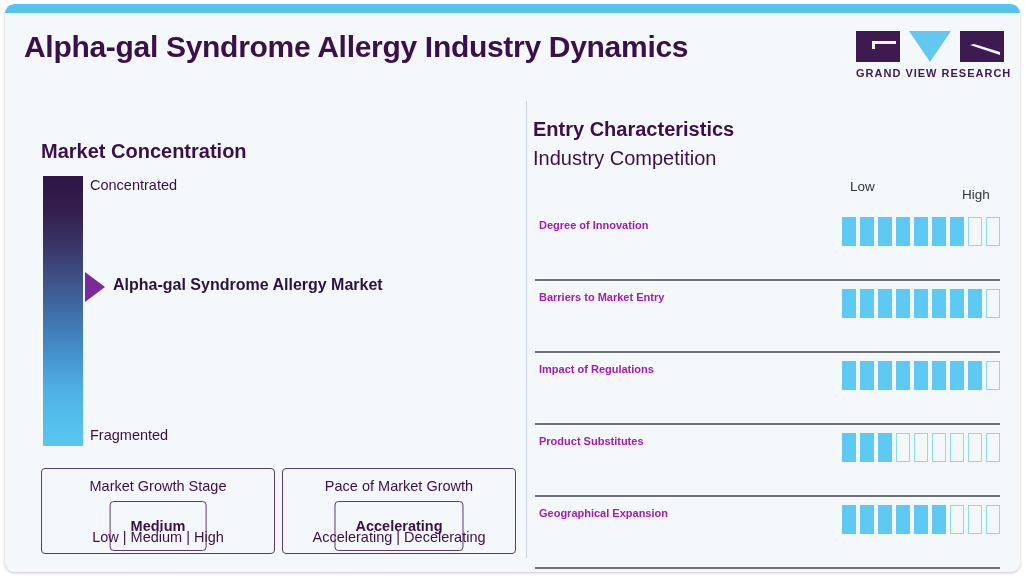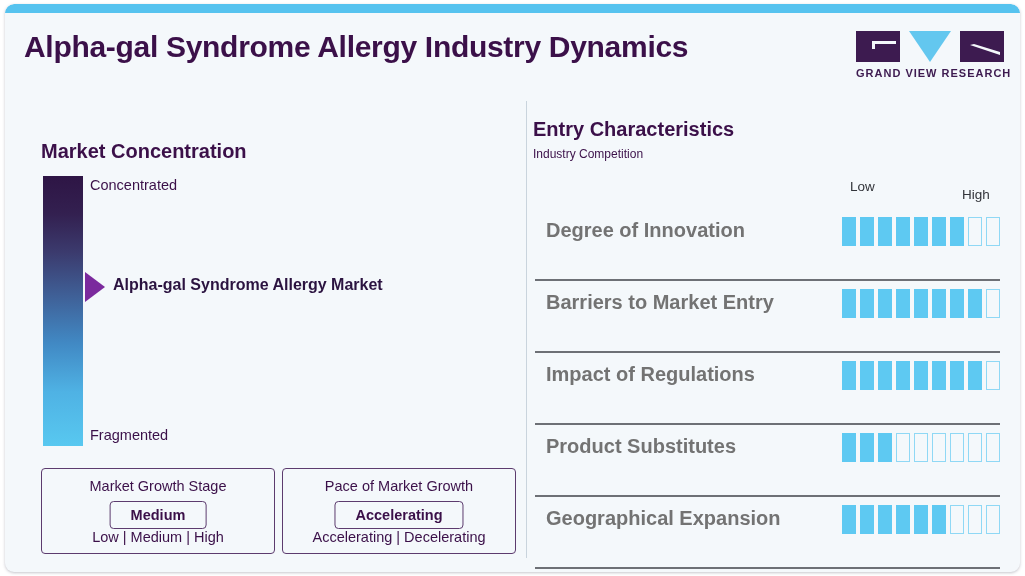--- a/index.html
+++ b/index.html
@@ -173,21 +173,21 @@
     font-size: 14.5px;
     color: #3b1049;
   }
   .growth-pill {
     position: absolute;
     top: 32px;
     left: 50%;
     transform: translateX(-50%);
     border: 1.3px solid #5c3b6e;
     border-radius: 4px;
-    padding: 5px 20px;
+    padding: 16px 20px;
     font-size: 14.5px;
     font-weight: bold;
     color: #3b1049;
     background: #f4f8fb;
     white-space: nowrap;
   }
   .growth-scale {
     position: absolute;
     left: 0; right: 0; bottom: 8px;
     text-align: center;
@@ -212,21 +212,21 @@
     left: 528px;
     top: 114px;
     font-size: 20px;
     font-weight: bold;
     color: #3b1049;
   }
   #right-subheading {
     position: absolute;
     left: 528px;
     top: 143px;
-    font-size: 12px;
+    font-size: 20px;
     color: #3b1049;
   }
   #scale-low {
     position: absolute;
     left: 845px;
     top: 175px;
     font-size: 13.5px;
     color: #32343a;
   }
   #scale-high {
@@ -243,25 +243,25 @@
     left: 528px;
     top: 205px;
     width: 467px;
   }
   .char-row {
     position: relative;
     height: 72px;
   }
   .char-label {
     position: absolute;
-    left: 13px;
+    left: 6px;
     top: 10px;
-    font-size: 20px;
-    font-weight: bold;
-    color: #737373;
+    font-size: 11px;
+    font-weight: bold;
+    color: #a21caf;
     white-space: nowrap;
   }
   .char-bars {
     position: absolute;
     right: 0;
     top: 8px;
     display: flex;
     gap: 4px;
   }
   .tick {

